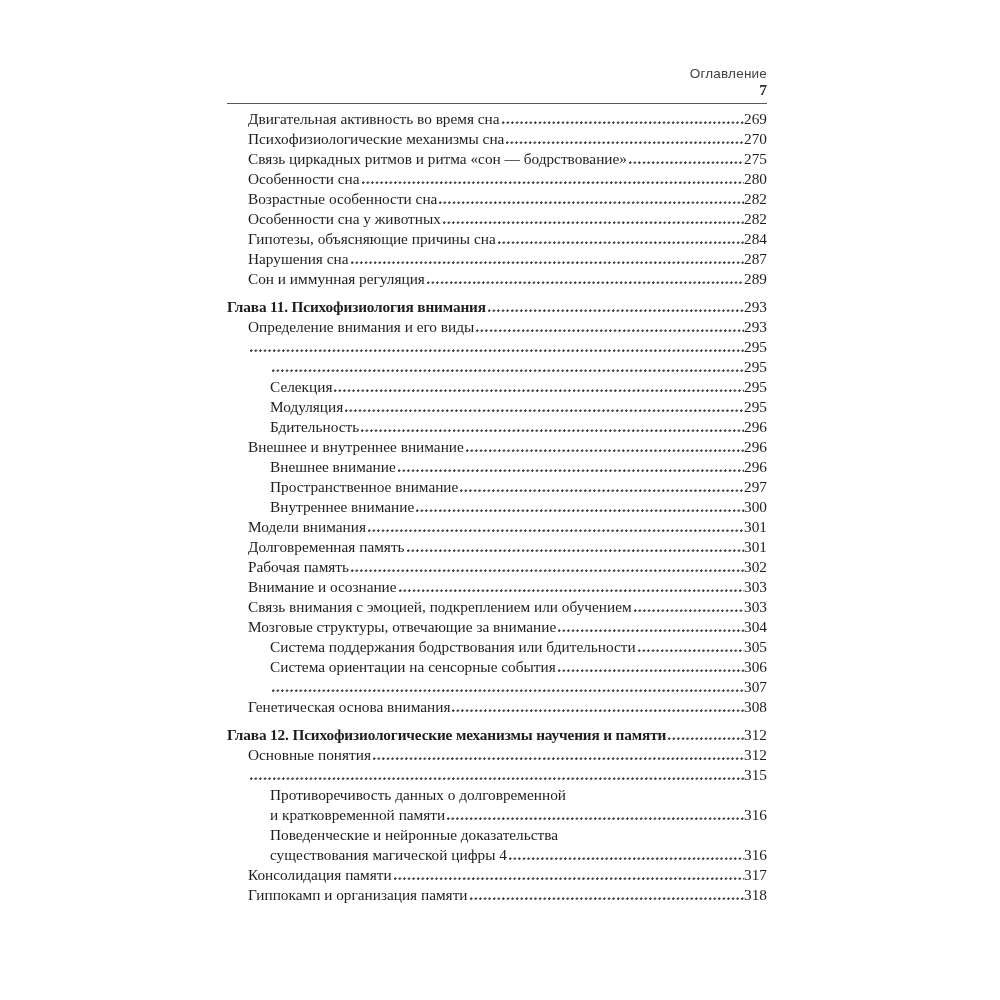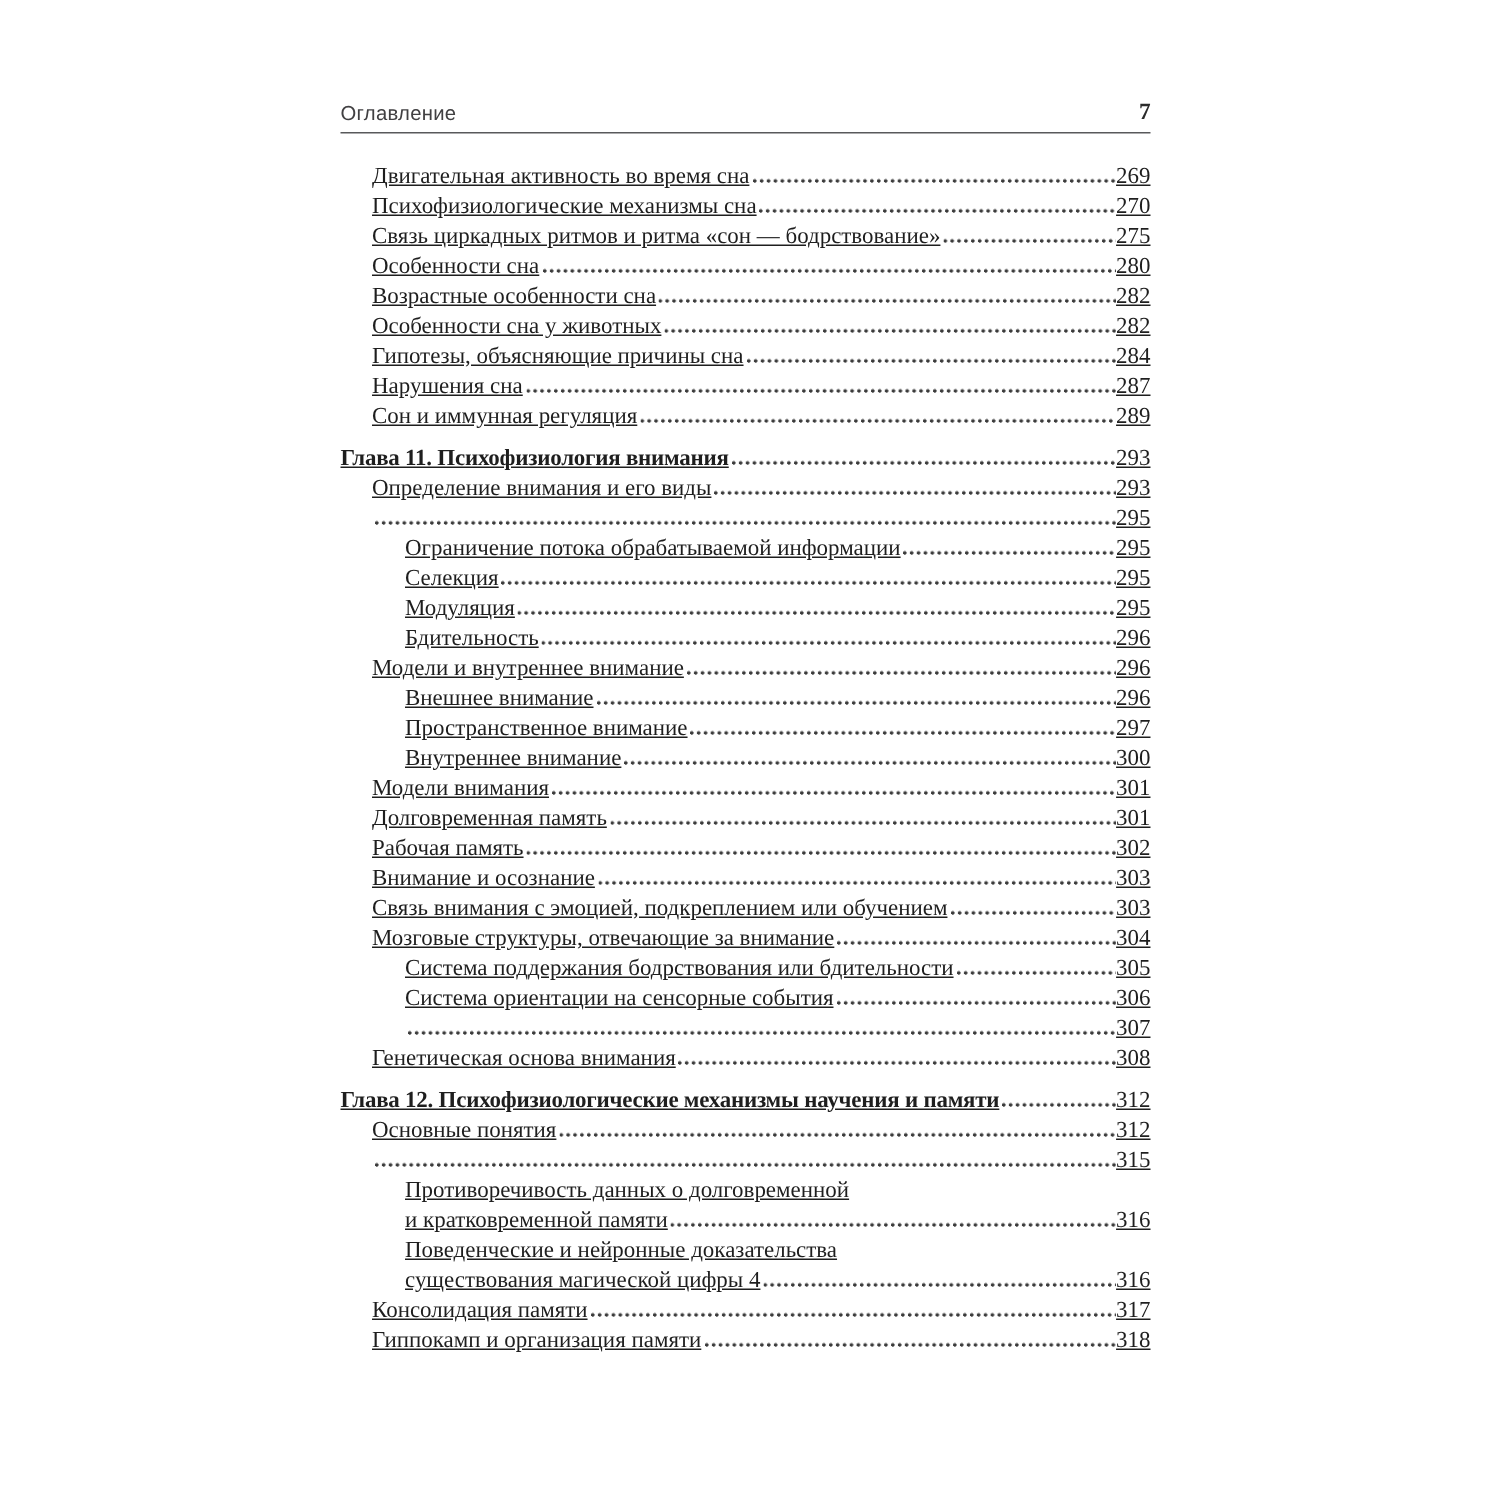--- a/index.html
+++ b/index.html
@@ -7,33 +7,33 @@
     width: 1000px; height: 1000px;
     background: #ffffff;
     font-family: "Liberation Serif", serif;
     color: #1e1e1e;
     overflow: hidden;
   }
   .sheet { position: relative; width: 1000px; height: 1000px; background: #ffffff; }
   .content { position: absolute; left: 227px; top: 66px; width: 540px; }
 
   .running-head {
-    display: flex; justify-content: space-between; align-items: center;
+    display: flex; justify-content: space-between; align-items: flex-end; flex-direction: column;
   }
   .rh-title {
     font-family: "Liberation Sans", sans-serif;
     font-size: 13.5px; color: #414042; letter-spacing: 0.2px;
   }
   .rh-page {
     font-family: "Liberation Serif", serif;
     font-size: 15.5px; font-weight: 700; color: #2b2b2b;
   }
   .rule { border-top: 1.6px solid #58595b; margin-top: 4px; }
 
-  .toc { margin-top: 19px; text-decoration: underline; }
+  .toc { margin-top: 5px; }
   .row {
     display: flex; align-items: baseline;
     height: 20px; line-height: 20px;
     font-size: 15.3px; white-space: nowrap;
   }
   .row .label { white-space: nowrap; }
   .row .dots {
     flex: 1 1 auto;
     height: 3px;
     margin-left: 2px;
@@ -116,41 +116,40 @@
         <div class="row lvl1">
     <span class="label">Определение внимания и его виды</span>
     <span class="dots"></span>
     <span class="pagenum">293</span>
   </div>
         <div class="row lvl1">
     <span class="dots"></span>
     <span class="pagenum">295</span>
   </div>
         <div class="row lvl2">
-    <span class="label">Ограничение потока обрабатываемой информации</span>
     <span class="dots"></span>
     <span class="pagenum">295</span>
   </div>
         <div class="row lvl2">
     <span class="label">Селекция</span>
     <span class="dots"></span>
     <span class="pagenum">295</span>
   </div>
         <div class="row lvl2">
     <span class="label">Модуляция</span>
     <span class="dots"></span>
     <span class="pagenum">295</span>
   </div>
         <div class="row lvl2">
     <span class="label">Бдительность</span>
     <span class="dots"></span>
     <span class="pagenum">296</span>
   </div>
         <div class="row lvl1">
-    <span class="label">Модели и внутреннее внимание</span>
+    <span class="label">Внешнее и внутреннее внимание</span>
     <span class="dots"></span>
     <span class="pagenum">296</span>
   </div>
         <div class="row lvl2">
     <span class="label">Внешнее внимание</span>
     <span class="dots"></span>
     <span class="pagenum">296</span>
   </div>
         <div class="row lvl2">
     <span class="label">Пространственное внимание</span>

